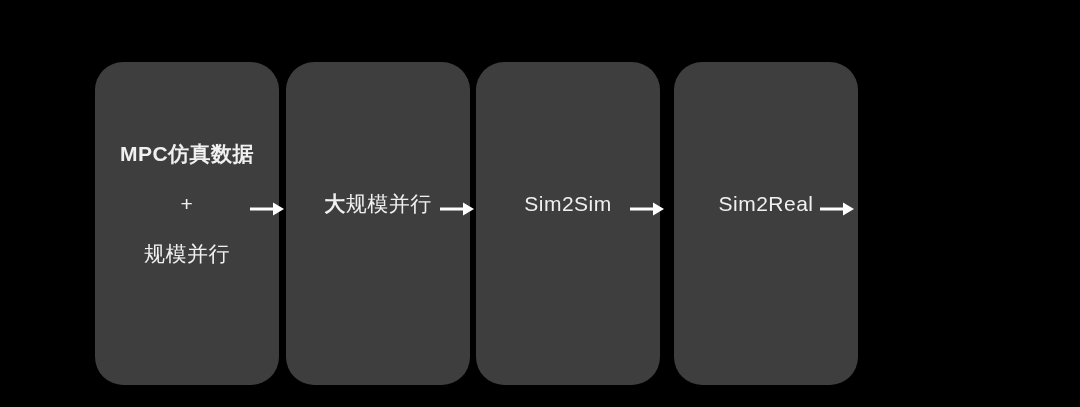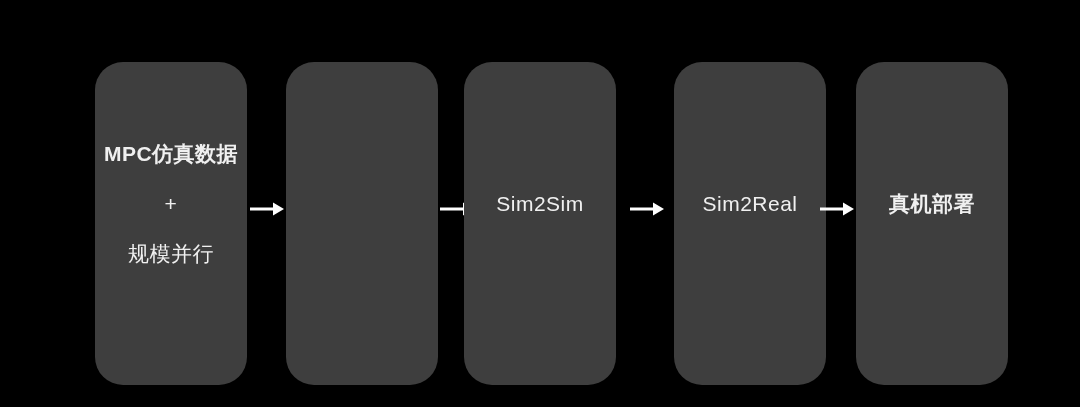--- a/index.html
+++ b/index.html
@@ -10,42 +10,42 @@
     overflow: hidden;
   }
   .canvas {
     position: relative;
     width: 1080px; height: 407px;
     background: var(--background, #000000);
   }
   .node {
     position: absolute;
     top: 62px;
-    width: 152px;
+    width: 184px;
     height: 323px;
     background: var(--node-color, #3e3e3e);
     border-radius: 28px;
     display: flex;
     align-items: center;
     justify-content: center;
     padding-bottom: 40px; 
   }
   .node .content {
     text-align: center;
     color: var(--text-color, #f0f0f0);
     font-size: 21px;
     line-height: 50px;
     letter-spacing: 0.5px;
     white-space: nowrap;
   }
   .node .content.tight { line-height: 47px; }
   .bold { font-weight: bold; }
   .n1 { left: 95px; }
   .n2 { left: 286px; }
-  .n3 { left: 464px; }
+  .n3 { left: 476px; }
   .n4 { left: 674px; }
   .n5 { left: 856px; }
   .arrow {
     position: absolute;
     top: 201px;
     width: 36px;
     height: 16px;
   }
   .a1 { left: 249px; }
   .a2 { left: 439px; }
@@ -67,20 +67,21 @@
     </div>
   </div>
 
   <svg class="arrow a1" viewBox="0 0 36 16">
     <line x1="1" y1="8" x2="26" y2="8"></line>
     <polygon points="24,1.5 35,8 24,14.5"></polygon>
   </svg>
 
   <div class="node n2">
     <div class="content tight">
+      <div><span class="bold">大</span><span>规模并行</span></div>
     </div>
   </div>
 
   <svg class="arrow a2" viewBox="0 0 36 16">
     <line x1="1" y1="8" x2="26" y2="8"></line>
     <polygon points="24,1.5 35,8 24,14.5"></polygon>
   </svg>
 
   <div class="node n3">
     <div class="content">
@@ -97,19 +98,14 @@
     <div class="content">
       <div>Sim2Real</div>
     </div>
   </div>
 
   <svg class="arrow a4" viewBox="0 0 36 16">
     <line x1="1" y1="8" x2="26" y2="8"></line>
     <polygon points="24,1.5 35,8 24,14.5"></polygon>
   </svg>
 
-  <div class="node n5">
-    <div class="content">
-      <div class="bold">真机部署</div>
-    </div>
-  </div>
 
 </div>
 
 </body></html>

